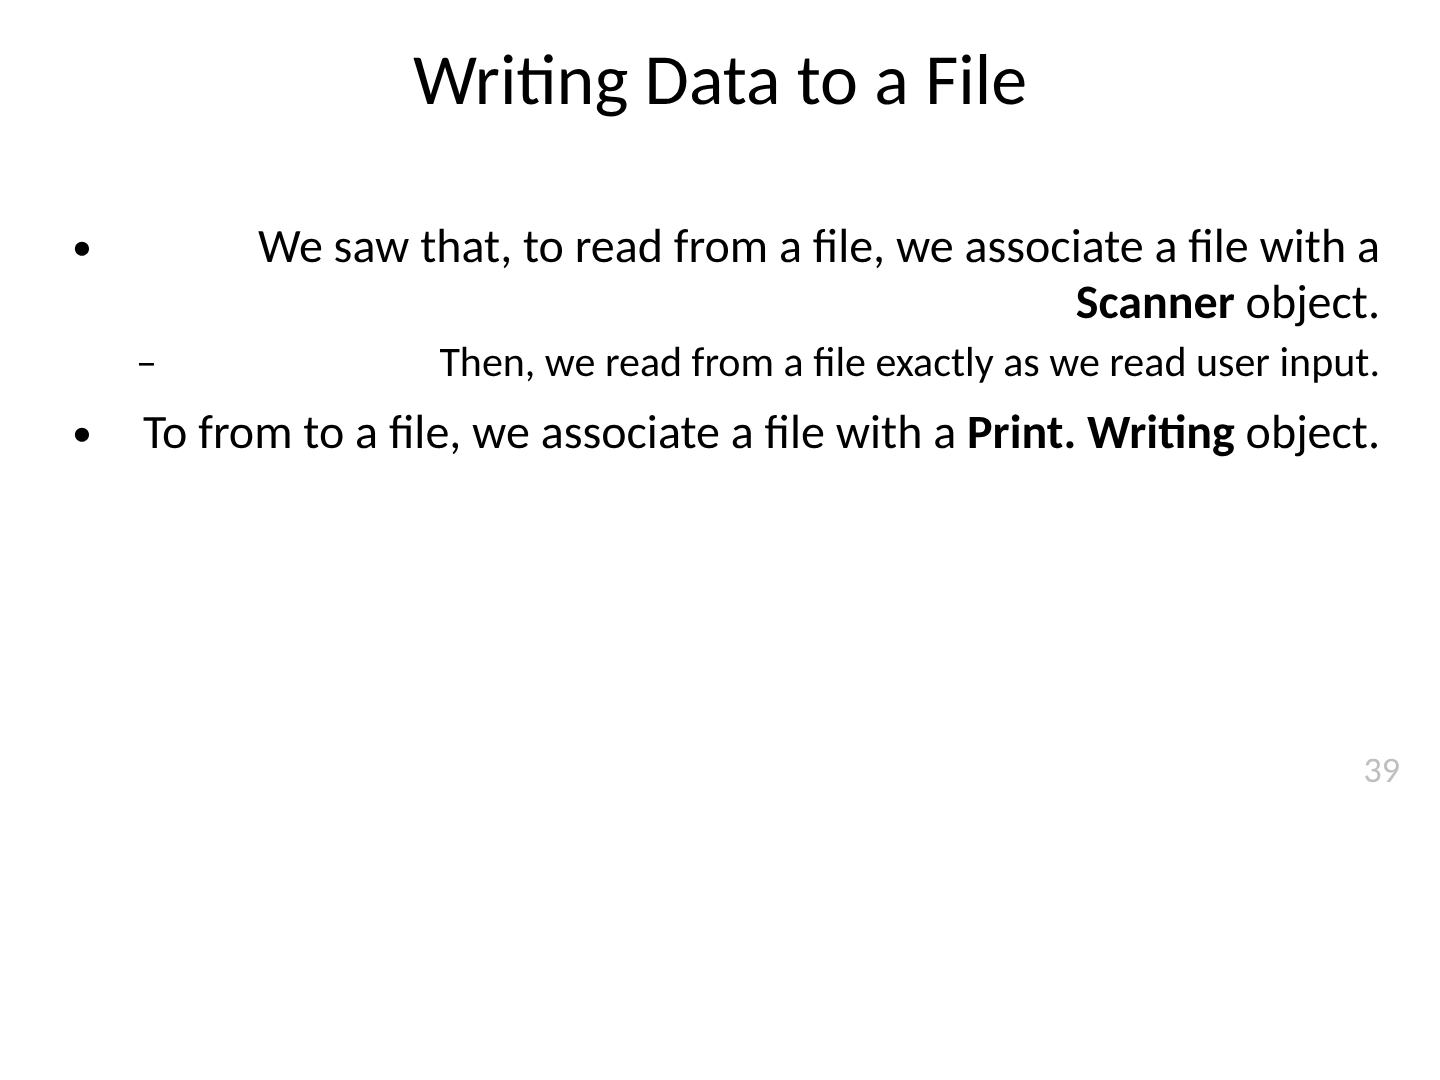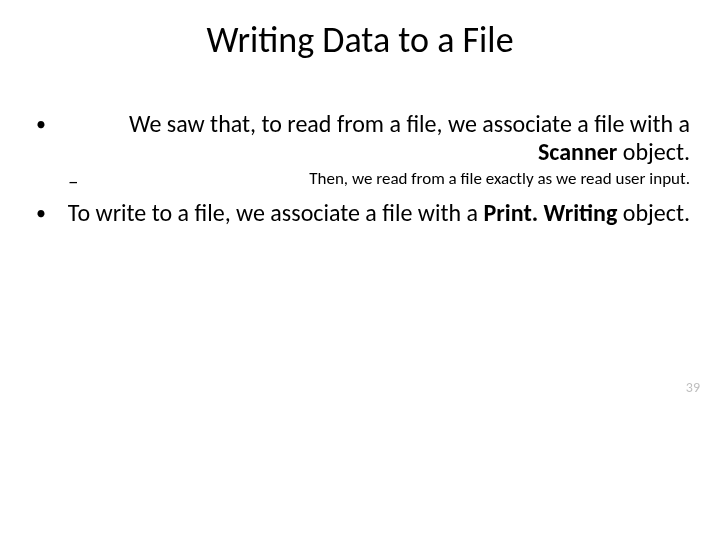--- a/index.html
+++ b/index.html
@@ -48,41 +48,41 @@
     position: absolute;
     left: 6px;
     top: 0;
     font-size: 20px;
     line-height: 28px;
   }
   ul.lvl2 {
     list-style: none;
     margin: 4px 0 10px 0;
     padding: 0;
-    font-size: 17px;
+    font-size: 21px;
   }
   ul.lvl2 > li {
     position: relative;
     padding-left: 32px;
     margin-bottom: 2px;
   }
   ul.lvl2 > li::before {
     content: "–";
     position: absolute;
     left: 10px;
     top: 0;
     font-size: 21px;
     line-height: 24px;
   }
   .b { font-weight: 700; }
   .pagenum {
     position: absolute;
     right: 20px;
     bottom: 12px;
-    font-size: 14px;
+    font-size: 18px;
     color: #bfbfbf;
   }
 </style>
 </head>
 <body>
 
 <div class="slide">
 
   <h1 class="title">Writing Data to a File</h1>
 
@@ -92,21 +92,21 @@
       <li>
         <span>We saw that, to read from a file, we associate a file with a </span><span class="b">Scanner</span><span> object.</span>
         <ul class="lvl2">
           <li>
             <span>Then, we read from a file exactly as we read user input.</span>
           </li>
         </ul>
       </li>
 
       <li>
-        <span>To write to a file, we associate a file with a </span><span class="b">Print. Writing</span><span> object.</span>
+        <span>To from to a file, we associate a file with a </span><span class="b">Print. Writing</span><span> object.</span>
         <ul class="lvl2">
         </ul>
       </li>
 
     </ul>
   </div>
 
   <div class="pagenum">39</div>
 
 </div>

